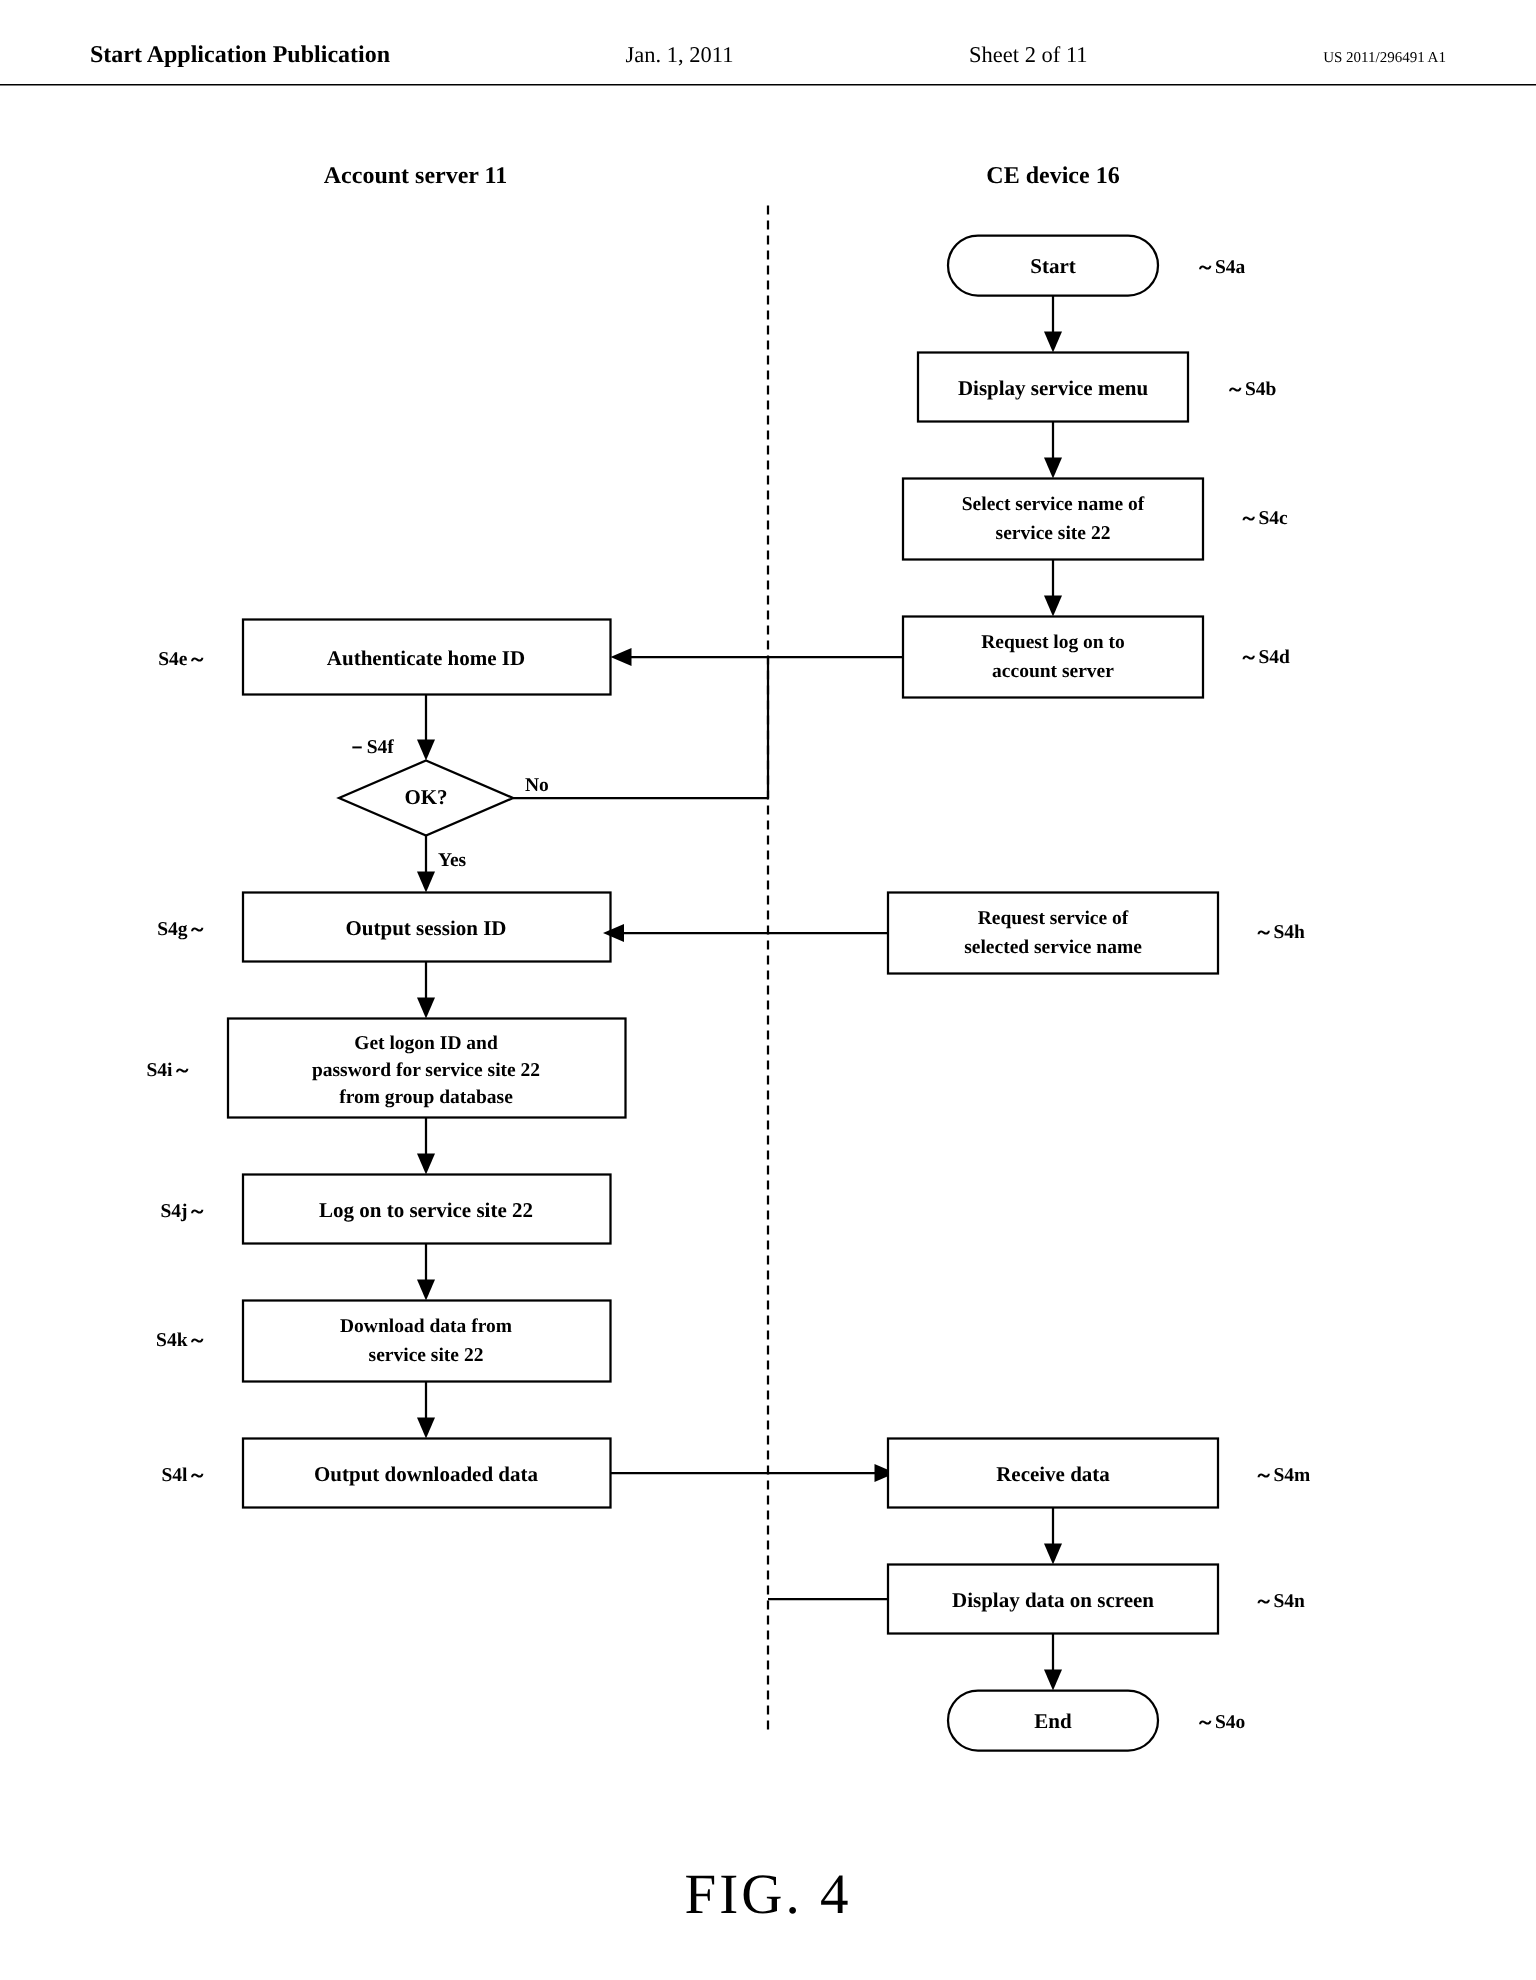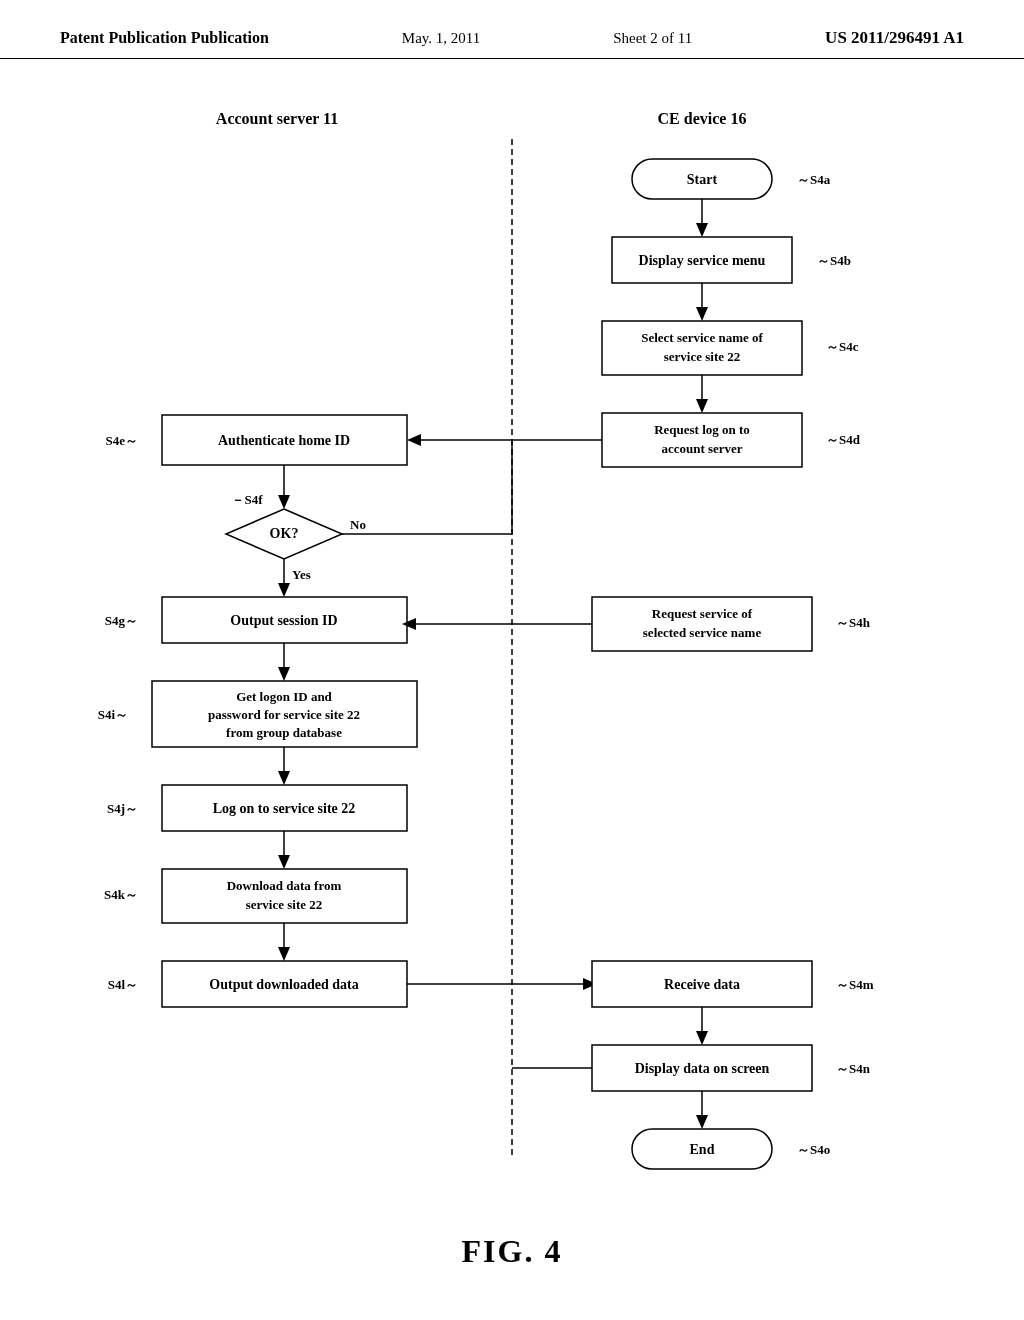--- a/index.html
+++ b/index.html
@@ -24,51 +24,50 @@
     .header-left {
       font-weight: bold;
       font-size: 16px;
     }
 
     .header-center {
       font-size: 15px;
     }
 
     .header-right {
-      font-size: 17px;
-      font-weight: bold;
+      font-size: 10px;
     }
 
     .diagram-area {
       position: relative;
       width: 100%;
       padding: 30px 60px;
       font-weight: bold;
     }
 
     svg.flowchart {
       display: block;
       margin: 0 auto;
       overflow: visible;
     }
 
     .fig-label {
       text-align: center;
-      font-size: 32px;
-      font-weight: bold;
-      margin-top: 14px;
+      font-size: 38px;
+      font-weight: normal;
+      margin-top: 24px;
       letter-spacing: 2px;
     }
   </style>
 </head>
 <body>
 
 <div class="page-header">
-  <span class="header-left">Patent Publication Publication</span>
-  <span class="header-center">May. 1, 2011</span>
+  <span class="header-left">Start Application Publication</span>
+  <span class="header-center">Jan. 1, 2011</span>
   <span class="header-center">Sheet 2 of 11</span>
   <span class="header-right">US 2011/296491 A1</span>
 </div>
 
 <div class="diagram-area">
   <svg class="flowchart" width="860" height="1100" viewBox="0 0 860 1100">
 
     <text x="195" y="35" text-anchor="middle" font-family="Times New Roman, serif" font-size="16">Account server 11</text>
     <text x="620" y="35" text-anchor="middle" font-family="Times New Roman, serif" font-size="16">CE device 16</text>
 

